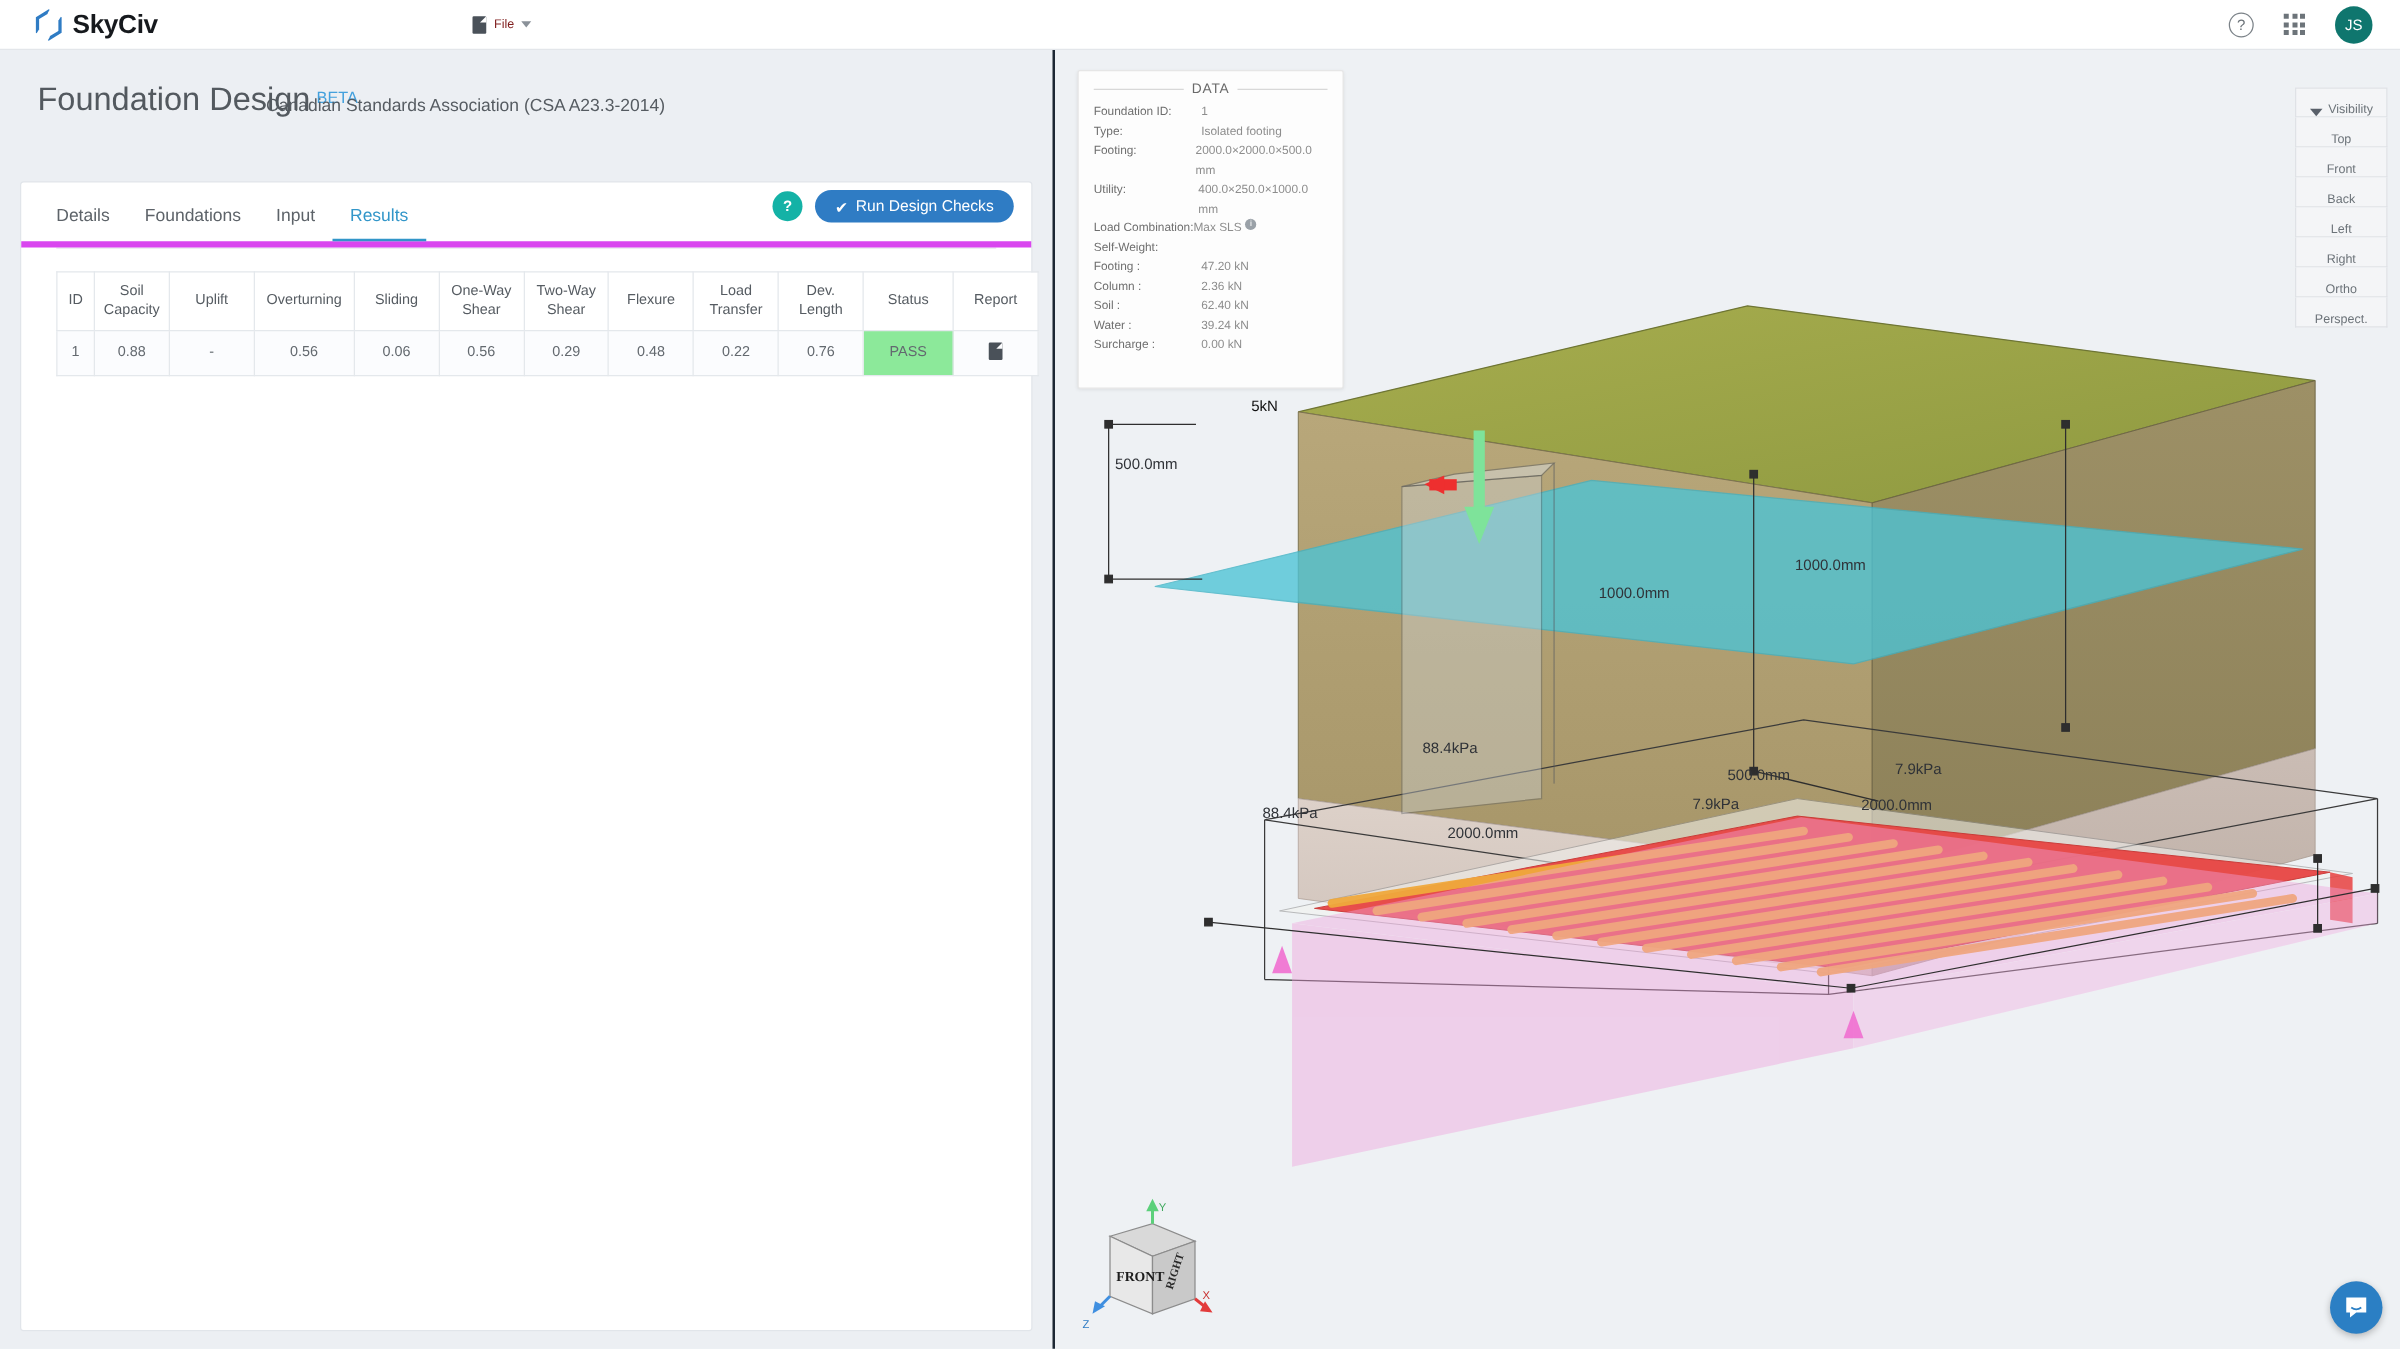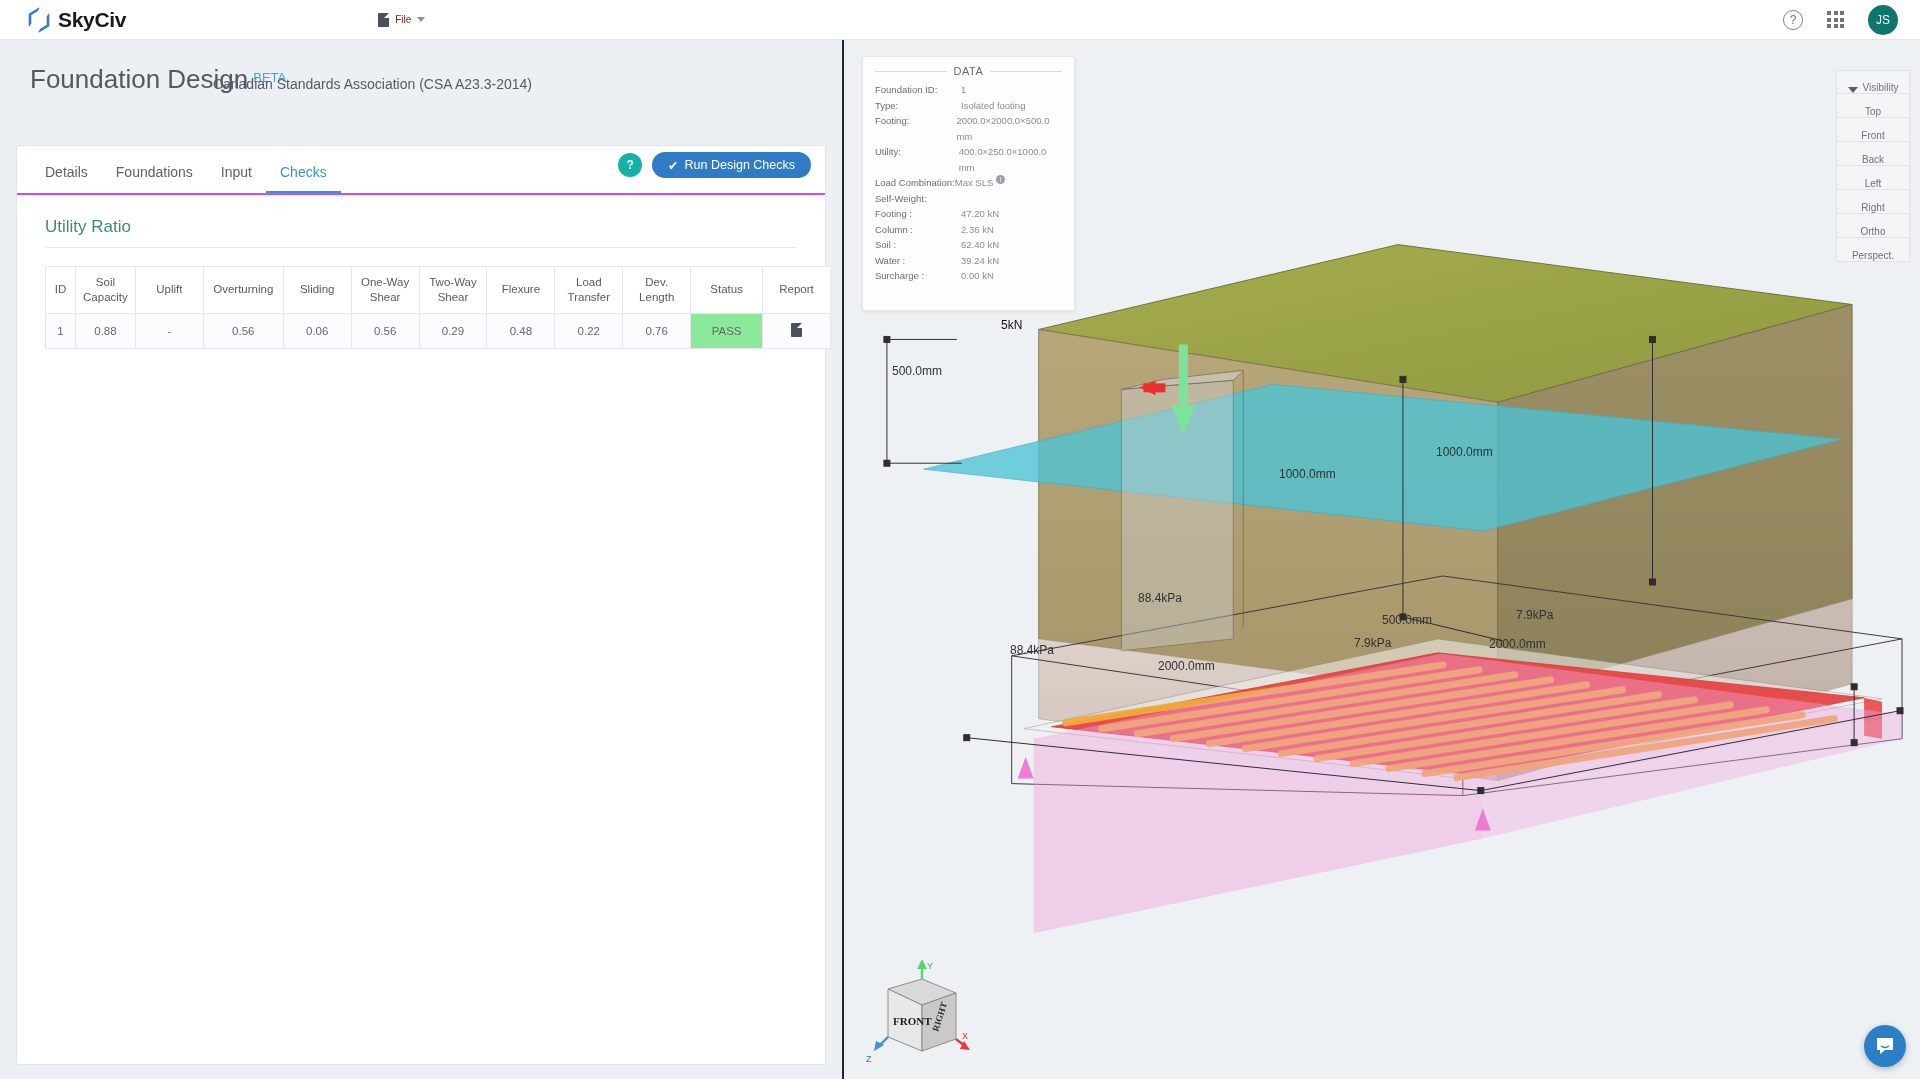--- a/index.html
+++ b/index.html
@@ -43,21 +43,21 @@
   .page-title { font-size: 26px; color:#53595f; font-weight:400; display:inline-block;}
   .beta { font-size: 13px; color:#43a0dd; vertical-align: super; margin-left: 5px;}
   .standard {
     position:absolute; right: 310px; top: 36px; font-size:14px; color:#555b61;
     white-space: nowrap;
   }
   .card {
     position: absolute; top: 105px; left: 16px; width: 810px; height: 920px;
     background:#fff; border:1px solid #e1e5ea; border-radius:3px;
   }
-  .tabs { display:flex; gap: 0; padding: 8px 14px 0 14px; border-bottom:2px solid #d946ef; position:relative;}
+  .tabs { display:flex; gap: 0; padding: 8px 14px 0 14px; border-bottom:5px solid #d946ef; position:relative;}
   .tab {
     font-size: 14px; color:#5d6369; padding: 10px 14px 11px 14px; cursor:pointer;
     border-bottom: 2px solid transparent;
   }
   .tab.active { color:#3296c9; border-bottom-color:#3296c9; }
   .tab-actions { position:absolute; right: 14px; top: 6px; display:flex; align-items:center; gap:10px;}
   .help-pill {
     width:24px;height:24px;border-radius:50%;background:#14b2a6;color:#fff;font-size:12px;
     display:flex;align-items:center;justify-content:center;cursor:pointer;font-weight:bold;
   }
@@ -177,32 +177,31 @@
     <span class="page-title">Foundation Design</span><span class="beta">BETA</span>
     <div class="standard">Canadian Standards Association (CSA A23.3-2014)</div>
   </div>
 
   <div class="card">
 
     <div class="tabs">
       <div class="tab">Details</div>
       <div class="tab">Foundations</div>
       <div class="tab">Input</div>
-      <div class="tab active">Checks</div>
+      <div class="tab active">Results</div>
 
       <div class="tab-actions">
         <div class="help-pill">?</div>
         <button class="run-btn">
           <span>✔</span>
           <span>Run Design Checks</span>
         </button>
       </div>
     </div>
 
-    <div class="section-title">Utility Ratio</div>
     <div class="hr-light"></div>
 
     <table class="ratio">
       <thead>
         <tr>
           <th style="width:30px">ID</th>
           <th style="width:60px">Soil Capacity</th>
           <th style="width:68px">Uplift</th>
           <th style="width:80px">Overturning</th>
           <th style="width:68px">Sliding</th>

